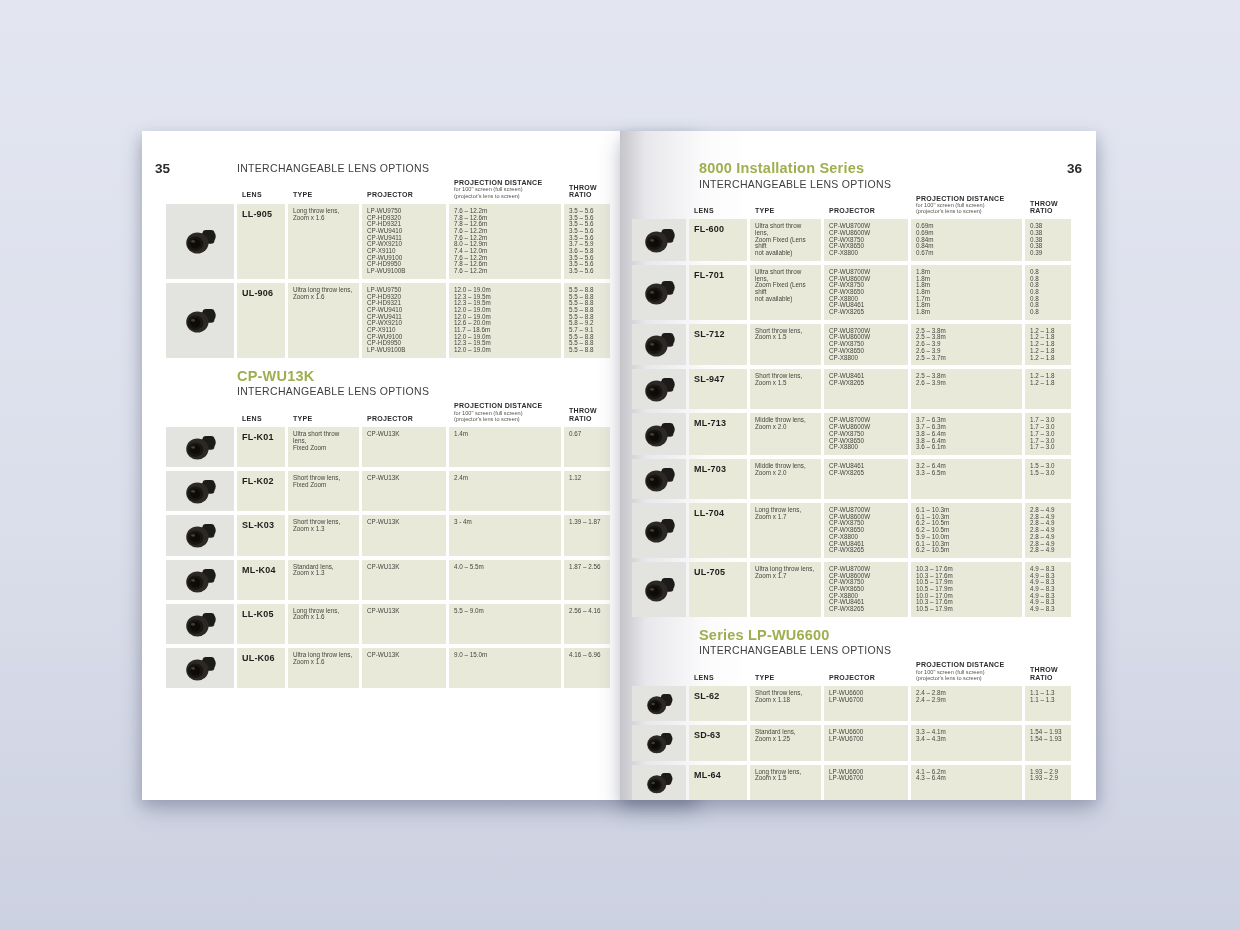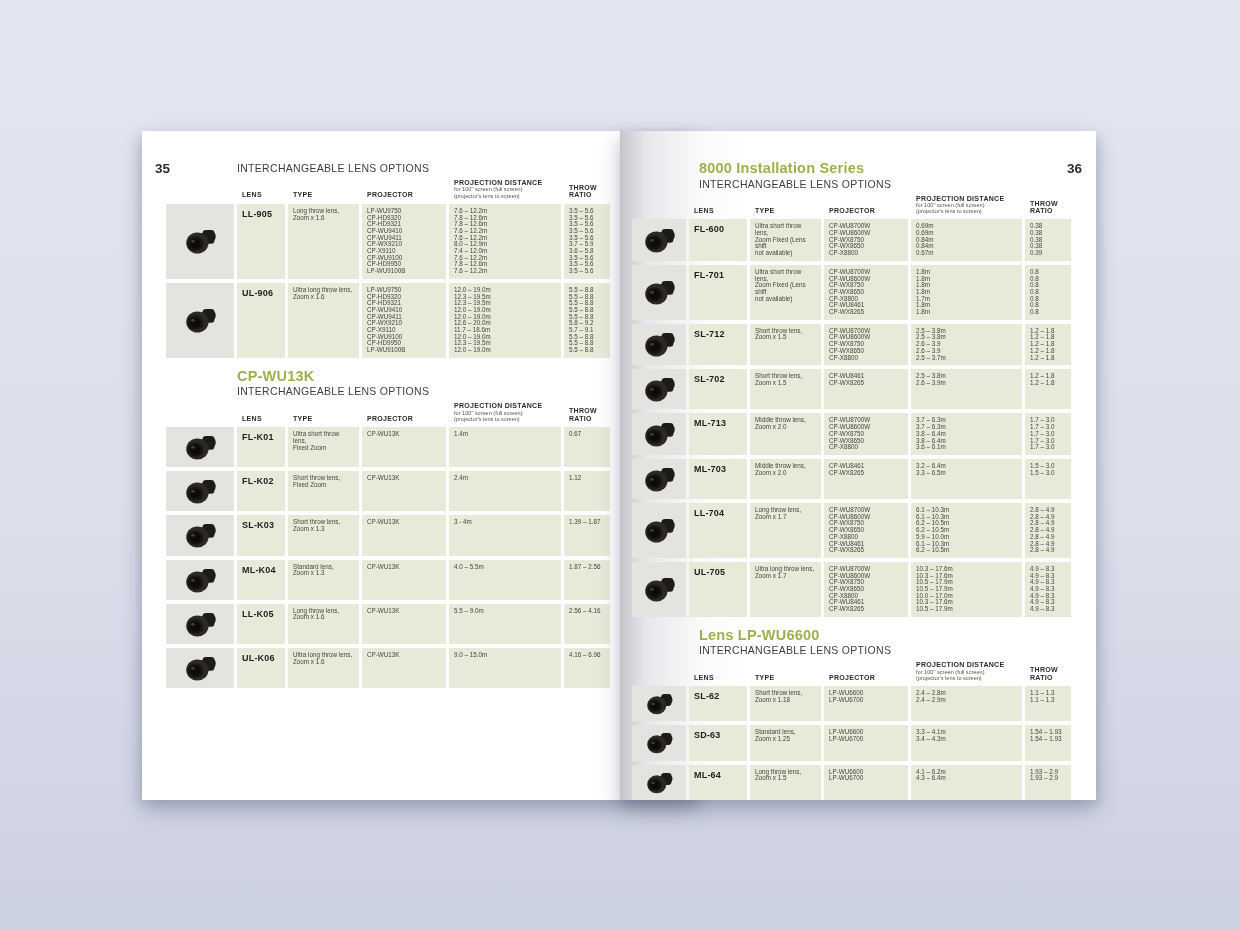--- a/index.html
+++ b/index.html
@@ -433,21 +433,21 @@
 
         <div class="row">
           <div class="cell photo"><span class="lens-art"><svg viewBox="0 0 64 52" xmlns="http://www.w3.org/2000/svg">
                   <rect x="36" y="9" width="18" height="21" rx="5" fill="#232120"></rect>
                   <ellipse cx="45" cy="19" rx="11" ry="10" fill="#1d1b19"></ellipse>
                   <ellipse cx="28" cy="29" rx="17" ry="16" fill="#2b2825"></ellipse>
                   <ellipse cx="25" cy="30" rx="12" ry="11" fill="#19160f"></ellipse>
                   <ellipse cx="25" cy="30" rx="7.5" ry="7" fill="#0c0b09"></ellipse>
                   <ellipse cx="21.5" cy="26.5" rx="3" ry="2.2" fill="#544e40" opacity="0.75"></ellipse>
                 </svg></span></div>
-          <div class="cell lensname">SL-702</div>
+          <div class="cell lensname">SL-947</div>
           <div class="cell">Short throw lens,
 Zoom x 1.5</div>
           <div class="cell">CP-WU8461
 CP-WX8265</div>
           <div class="cell">2.5 – 3.8m
 2.6 – 3.9m</div>
           <div class="cell">1.2 – 1.8
 1.2 – 1.8</div>
         </div>
 
@@ -565,21 +565,21 @@
 4.9 – 8.3
 4.9 – 8.3
 4.9 – 8.3
 4.9 – 8.3
 4.9 – 8.3
 4.9 – 8.3</div>
         </div>
       </section>
 
       <section class="sec sec2 sec2-right">
-        <h1 class="sec-title">Lens LP-WU6600</h1>
+        <h1 class="sec-title">Series LP-WU6600</h1>
         <div class="sec-sub">INTERCHANGEABLE LENS OPTIONS</div>
 
         <div class="thead">
           <div class="th"></div>
           <div class="th">LENS</div>
           <div class="th">TYPE</div>
           <div class="th">PROJECTOR</div>
           <div class="th">
             <div class="th-main">PROJECTION DISTANCE</div>
             <div class="th-sub">for 100" screen (full screen)</div>

